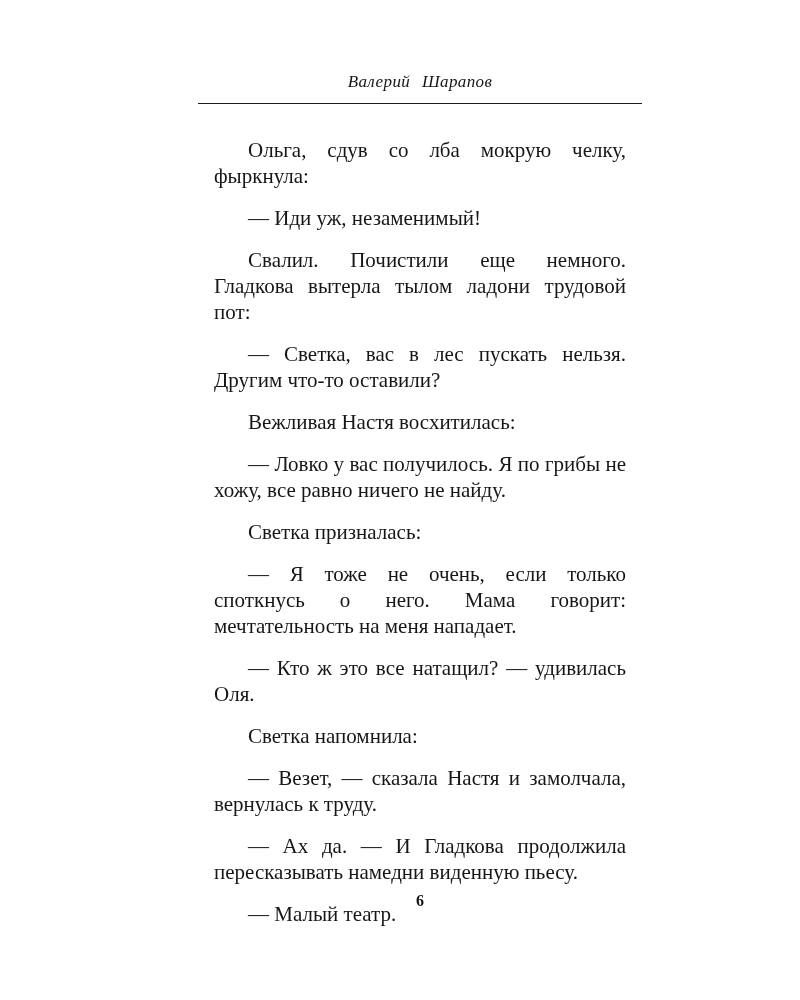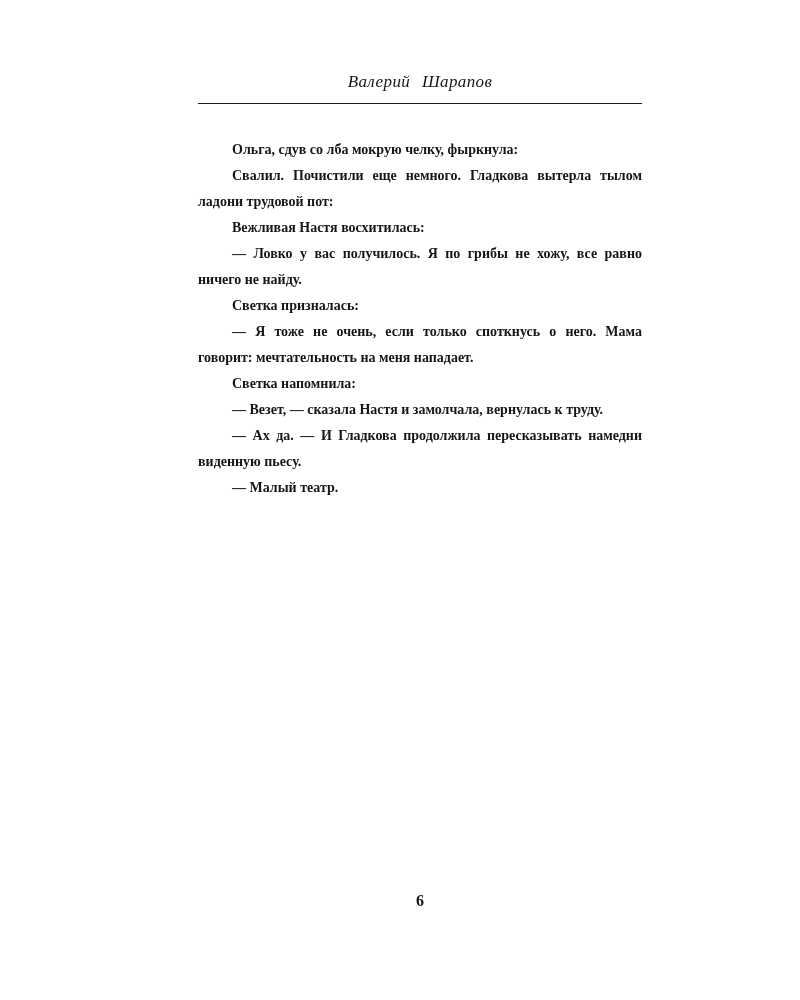--- a/index.html
+++ b/index.html
@@ -34,28 +34,27 @@
   .head-rule {
     border: none;
     border-bottom: 1.5px solid #1c1c1c;
     margin: 0;
     height: 0;
   }
   .body-text {
     margin-top: 33px;
   }
   .body-text p {
-    margin: 0;
+    margin: 16px;
     padding: 0;
-    font-size: 14px;
+    font-size: 21px;
     line-height: 26px;
     text-align: justify;
     text-indent: 34px;
     hyphens: auto;
-    font-weight: bold;
     -webkit-hyphens: auto;
   }
   .page-footer {
     position: absolute;
     left: 198px;
     top: 892px;
     width: 444px;
     text-align: center;
   }
   .page-number {
@@ -69,25 +68,28 @@
 <div class="book-page">
 
   <div class="text-col">
 
     <div class="running-head">Валерий Шарапов</div>
 
     <hr class="head-rule">
 
     <div class="body-text">
       <p>Ольга, сдув со лба мокрую челку, фыркнула:</p>
+      <p>— Иди уж, незаменимый!</p>
       <p>Свалил. Почистили еще немного. Гладкова вытерла тылом ладони трудовой пот:</p>
+      <p>— Светка, вас в лес пускать нельзя. Другим что-то оставили?</p>
       <p>Вежливая Настя восхитилась:</p>
       <p>— Ловко у вас получилось. Я по грибы не хожу, все равно ничего не найду.</p>
       <p>Светка призналась:</p>
       <p>— Я тоже не очень, если только споткнусь о него. Мама говорит: мечтательность на меня нападает.</p>
+      <p>— Кто ж это все натащил? — удивилась Оля.</p>
       <p>Светка напомнила:</p>
       <p>— Везет, — сказала Настя и замолчала, вернулась к труду.</p>
       <p>— Ах да. — И Гладкова продолжила пересказывать намедни виденную пьесу.</p>
       <p>— Малый театр.</p>
     </div>
 
   </div>
 
   <div class="page-footer">
     <span class="page-number">6</span>

